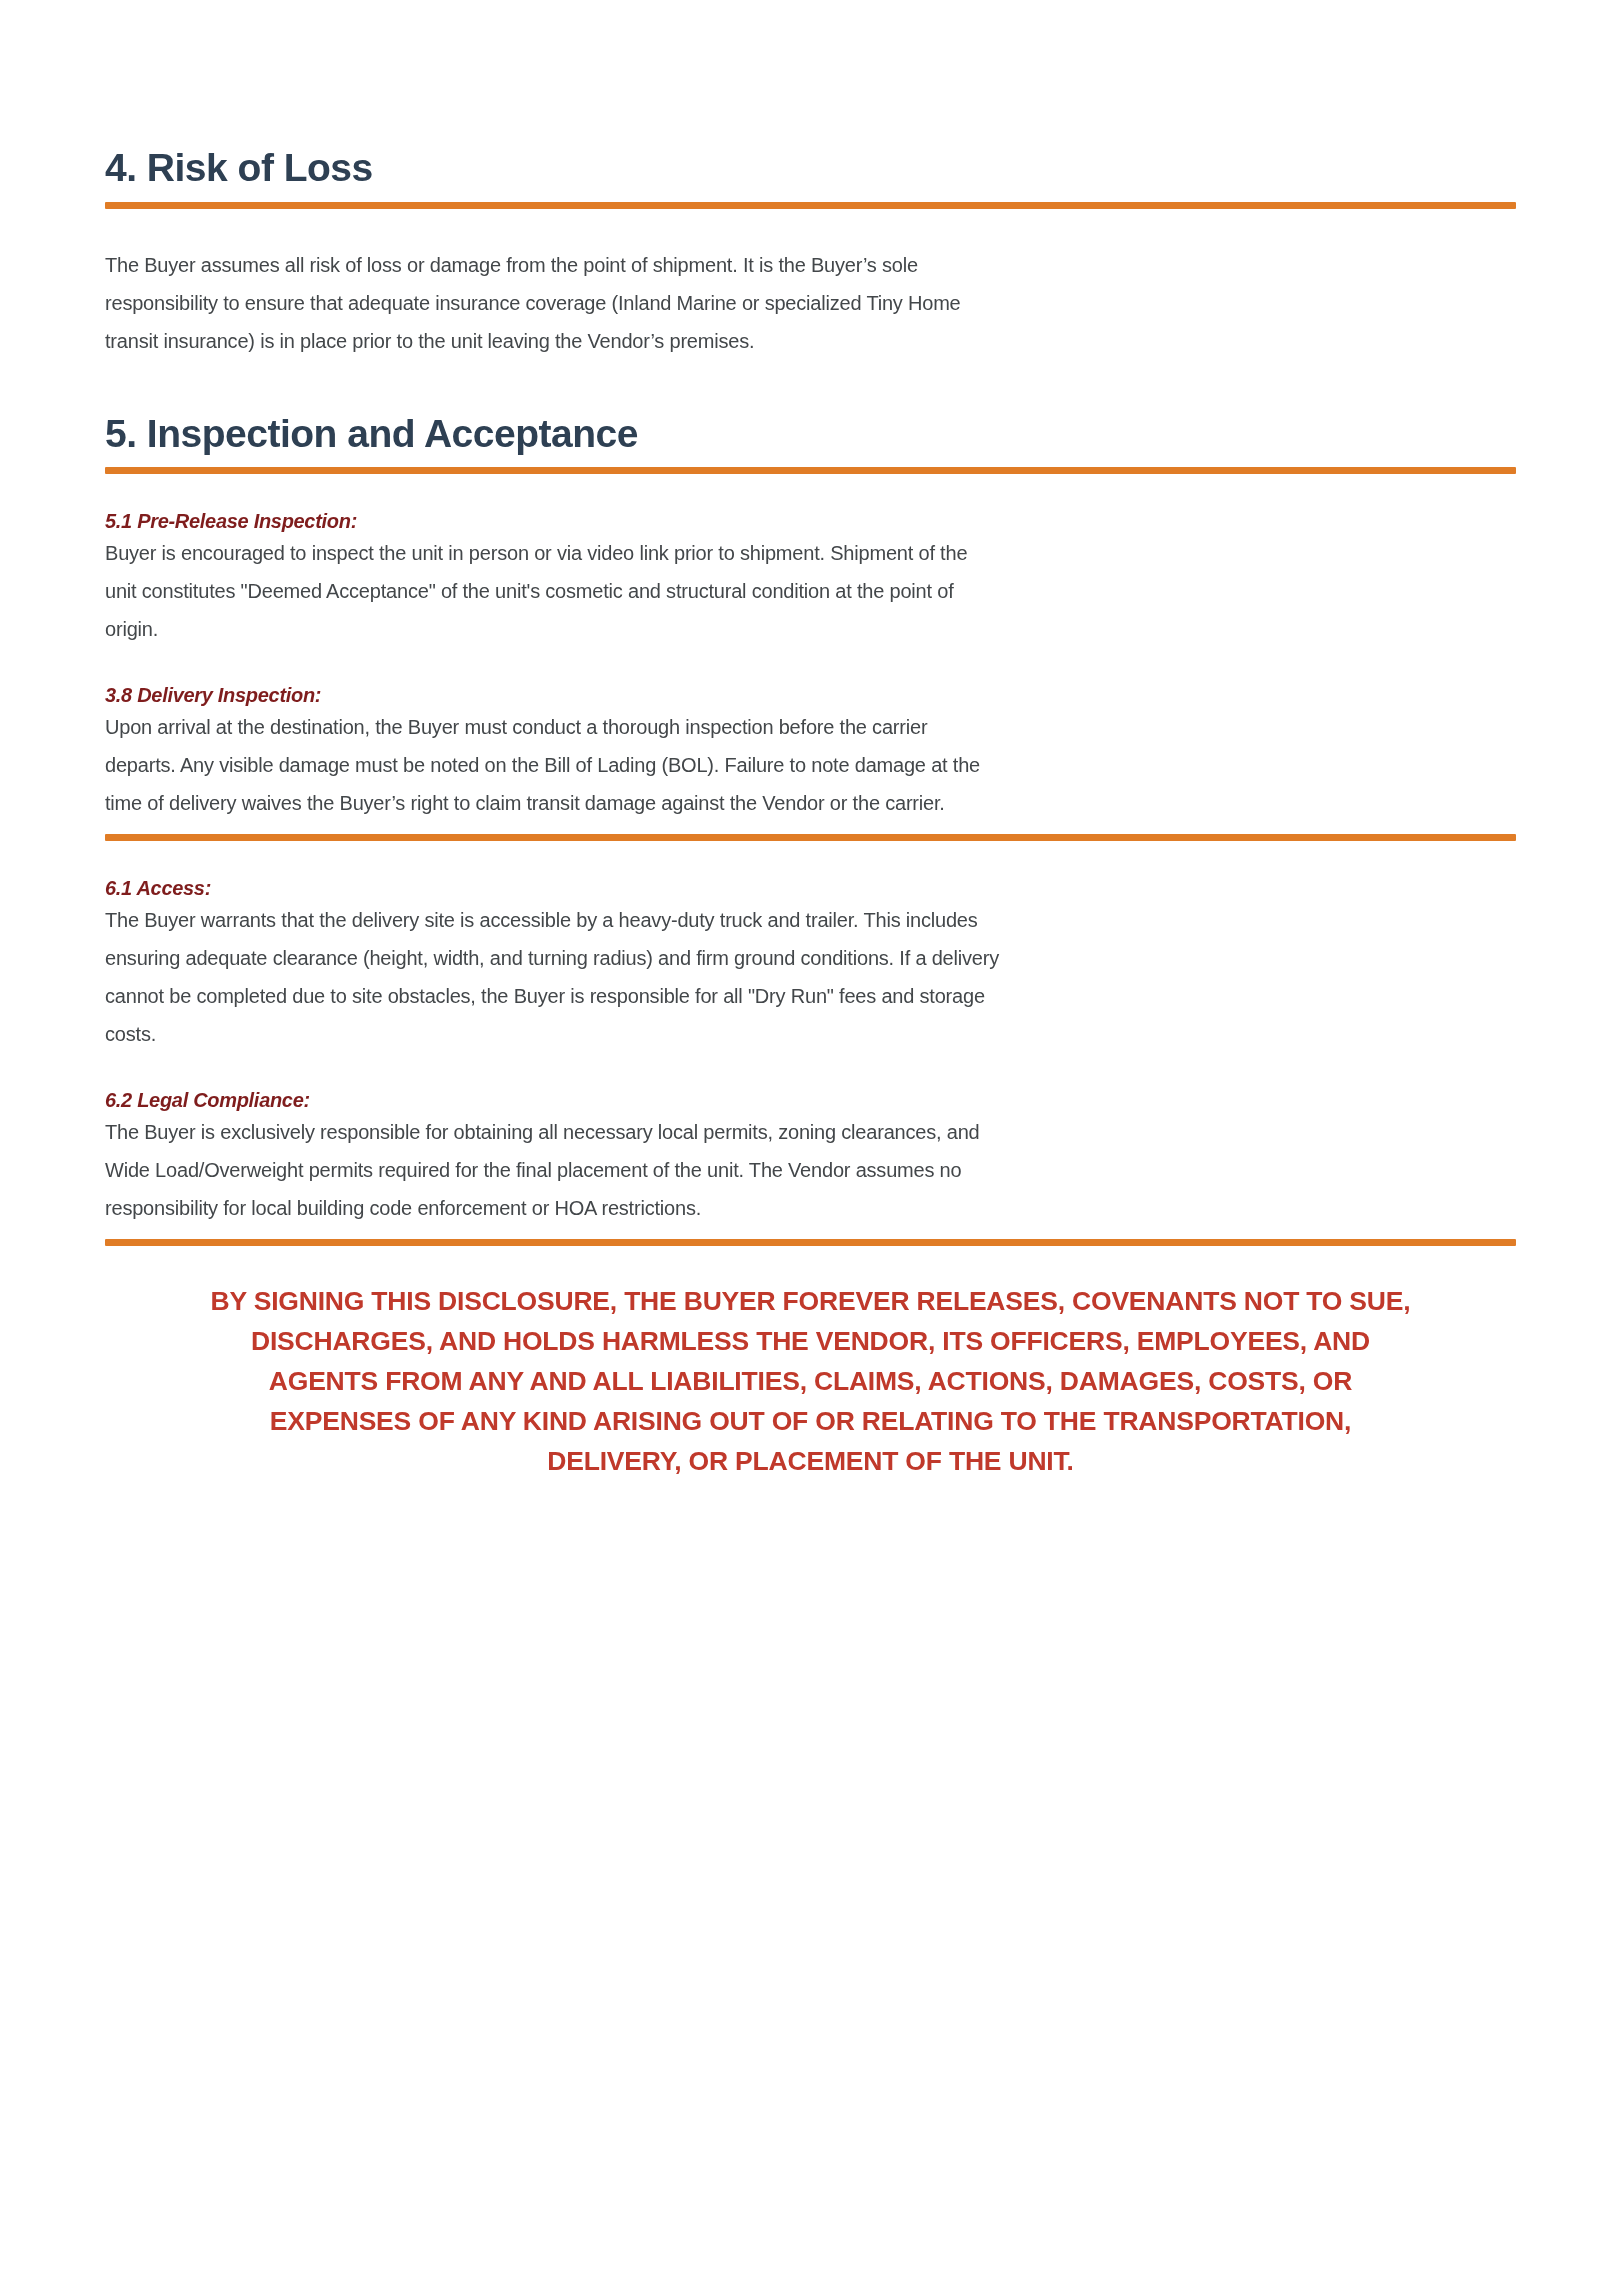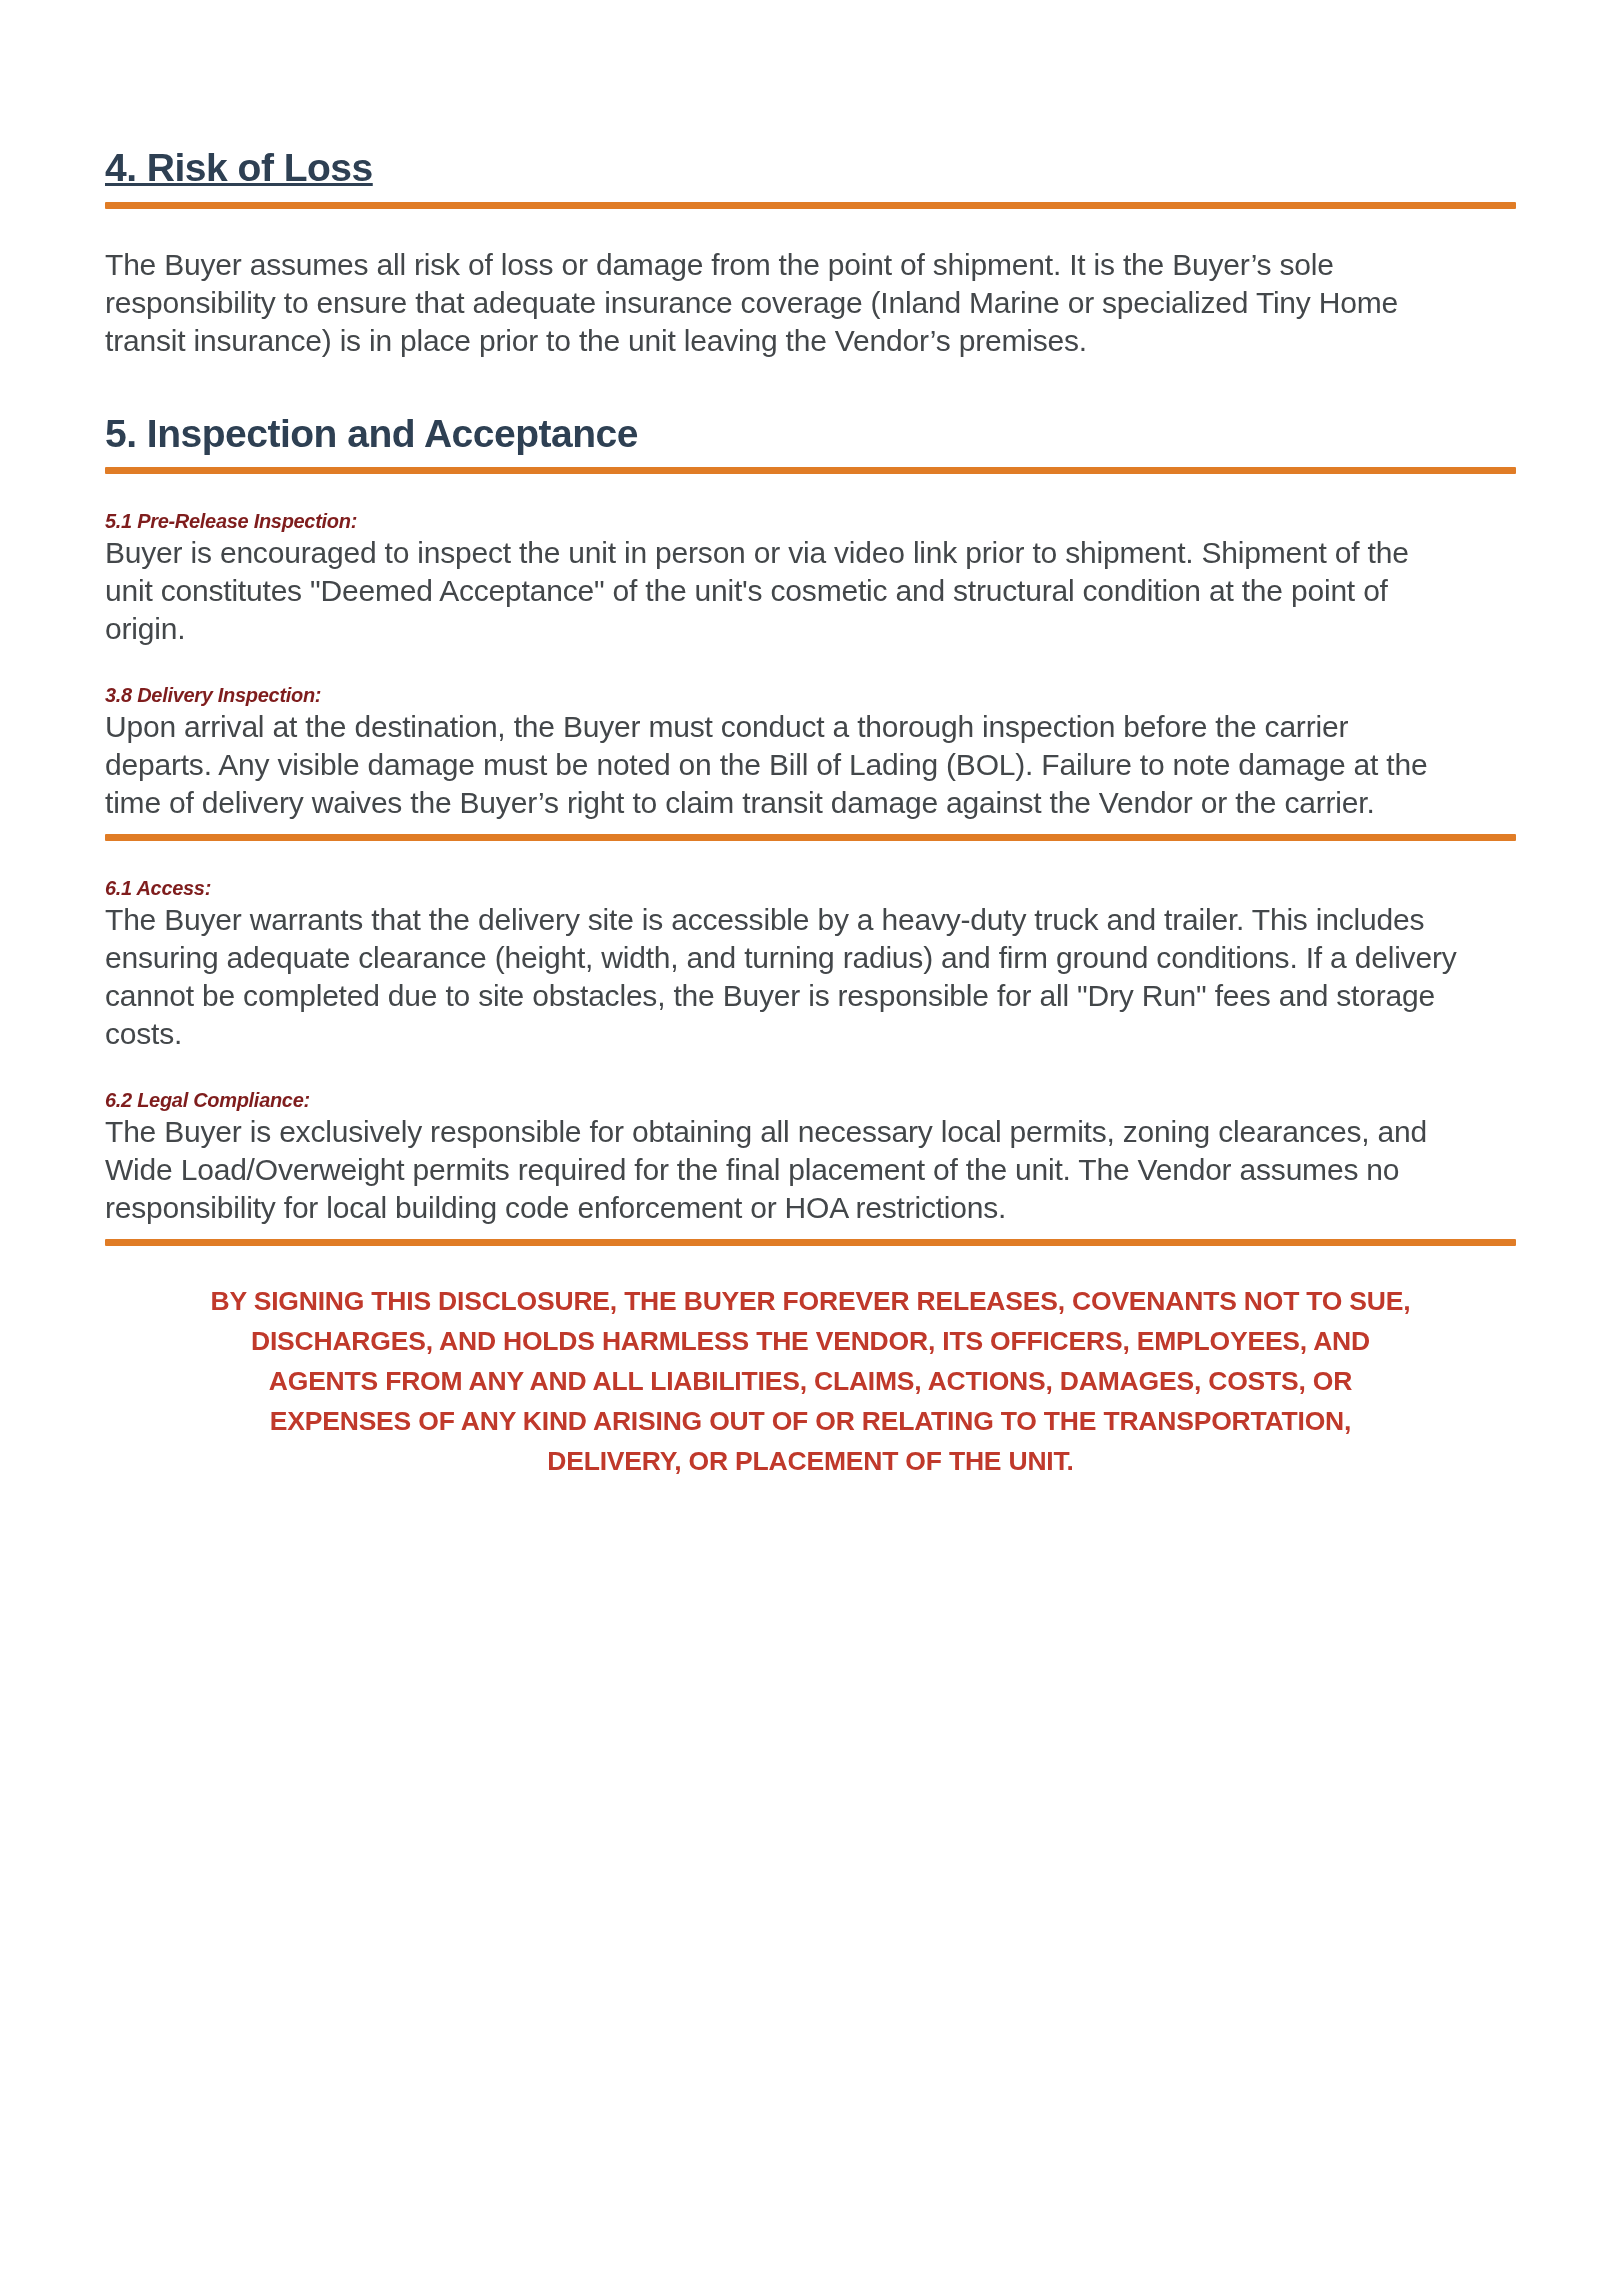--- a/index.html
+++ b/index.html
@@ -22,39 +22,39 @@
   }
   section { display: block; }
   h2 {
     margin: 53px 0 0 0;
     font-size: 39px;
     line-height: 1.1;
     font-weight: bold;
     color: var(--heading, #2e4053);
     letter-spacing: -0.5px;
   }
-  section:first-of-type h2 { margin-top: 0; text-decoration: underline; }
+  section:first-of-type h2 { margin-top: 0; }
   .rule {
     height: 6.9px;
     background: var(--accent, #e07c26);
     margin-top: 11.8px;
     border-radius: 1px;
   }
   h3 {
     margin: 35px 0 0 0;
     font-size: 20px;
     line-height: 1.2;
     font-weight: bold;
     color: #7f1d1d;
     letter-spacing: -0.3px;
     font-style: italic;
   }
   p.body {
     margin: 37px 0 0 0;
-    font-size: 30px;
+    font-size: 20px;
     line-height: 38px;
     letter-spacing: -0.2px;
     white-space: pre-line;
   }
   h3 + p.body { margin-top: 1px; }
   p.warning {
     margin: 35px 0 0 0;
     font-size: 26.5px;
     line-height: 40px;
     font-weight: bold;

